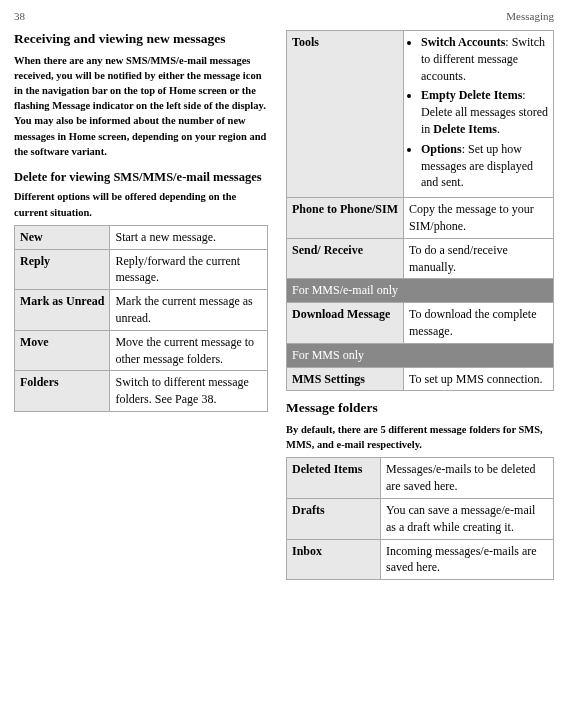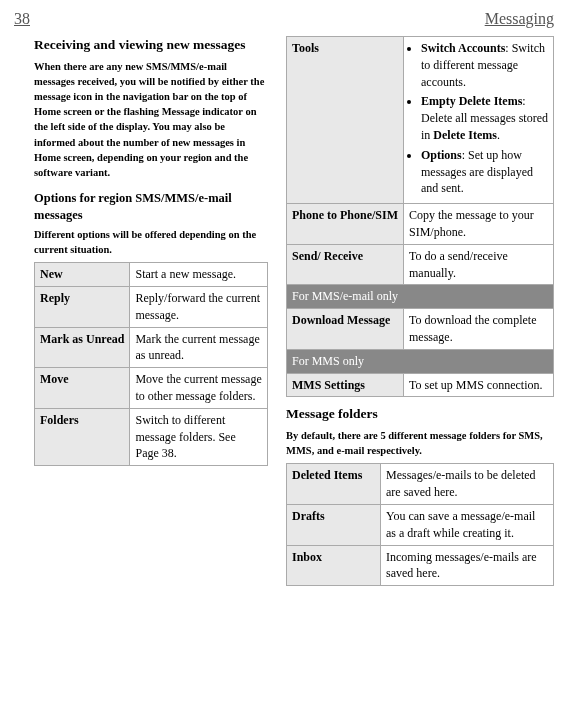--- a/index.html
+++ b/index.html
@@ -12,25 +12,24 @@
       min-height: 707px;
       padding: 10px 14px;
     }
     .page-header {
       font-size: 11px;
       color: #555;
       margin-bottom: 8px;
       display: flex;
       justify-content: space-between;
     }
-    .page-header span { font-size: 16px; text-decoration: underline; }
+    .page-header span { font-size: 11px; }
     .two-col {
       display: flex;
       gap: 18px;
-      margin-left: 20px;
     }
     .left-col {
       flex: 1;
       min-width: 0;
     }
     .right-col {
       width: 268px;
       flex-shrink: 0;
     }
     h2 {
@@ -105,21 +104,21 @@
 
 <div class="page-header">
   <span>38</span>
   <span>Messaging</span>
 </div>
 
 <div class="two-col">
   <div class="left-col">
     <h2>Receiving and viewing new messages</h2>
     <p>When there are any new SMS/MMS/e-mail messages received, you will be notified by either the message icon in the navigation bar on the top of Home screen or the flashing Message indicator on the left side of the display. You may also be informed about the number of new messages in Home screen, depending on your region and the software variant.</p>
-    <h3>Options for region SMS/MMS/e-mail messages</h3>
+    <h3>Delete for viewing SMS/MMS/e-mail messages</h3>
     <p>Different options will be offered depending on the current situation.</p>
 
     <table>
       <tbody id="left-table-body">
           <tr>
             <td>New</td>
             <td>Start a new message.</td>
           </tr>
           <tr>
             <td>Reply</td>

